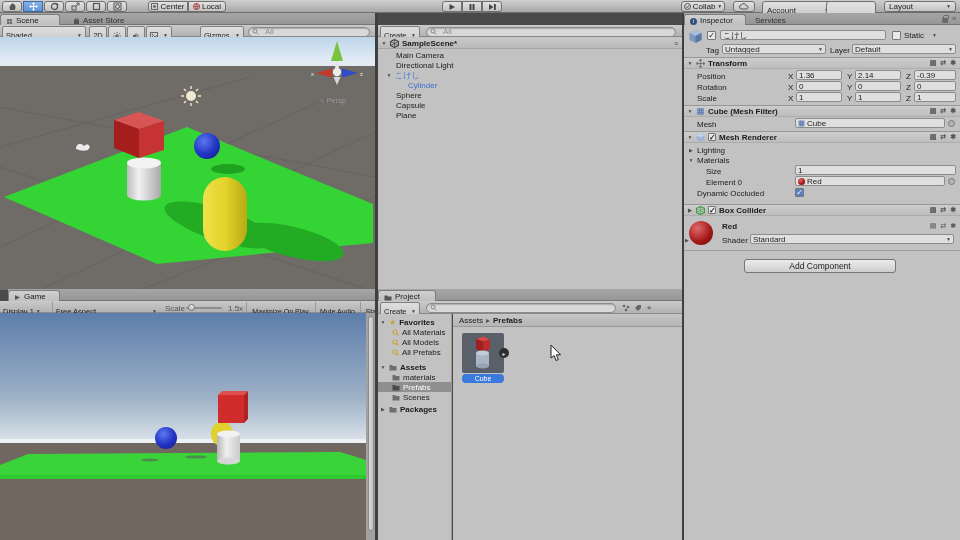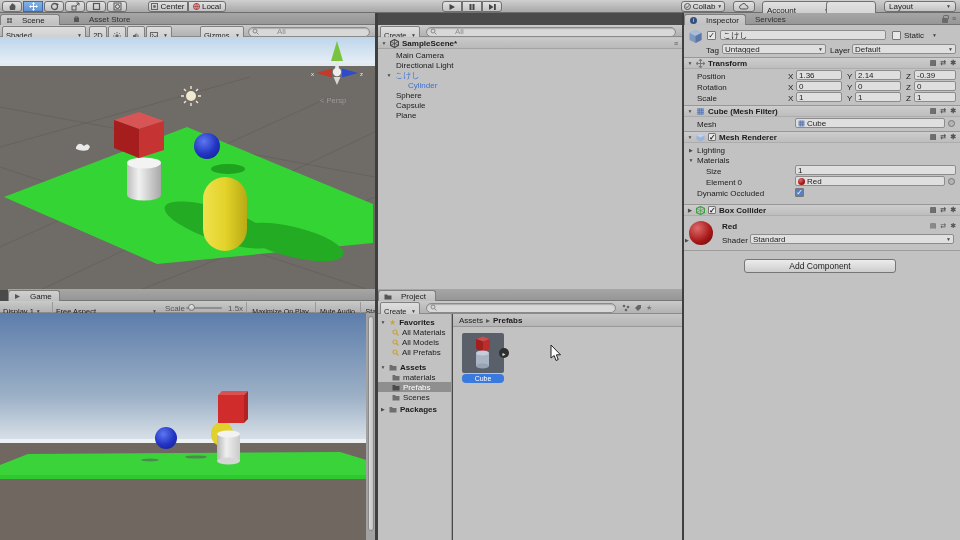--- a/index.html
+++ b/index.html
@@ -9,27 +9,27 @@
   .t{position:absolute;white-space:nowrap}
   .b{font-weight:bold}
   .flex{display:flex;align-items:center}
   
   .mainbar{position:absolute;left:0;top:0;width:960px;height:13px;background:linear-gradient(#cfcfcf,#a8a8a8);border-bottom:1px solid #6e6e6e}
   .toolbtn{position:absolute;top:1px;height:11px;background:linear-gradient(#e2e2e2,#c3c3c3);border:1px solid #707070;display:flex;align-items:center;justify-content:center}
   .toolbtn.on{background:linear-gradient(#86b1e4,#5e93d6);border-color:#3a6ca8}
   .rd{border-radius:3px}
   
   .tabstrip{position:absolute;height:12px;background:linear-gradient(#a6a6a6,#969696);border-bottom:1px solid #757575}
-  .tab{position:absolute;top:1px;height:11px;background:linear-gradient(#d0d0d0,#bfbfbf);border:1px solid #7e7e7e;border-bottom:none;border-radius:3px 3px 0 0;display:flex;align-items:center;padding:0 5px;gap:9px}
+  .tab{position:absolute;top:1px;height:11px;background:linear-gradient(#d0d0d0,#bfbfbf);border:1px solid #7e7e7e;border-bottom:none;border-radius:3px 3px 0 0;display:flex;align-items:flex-end;padding:0 5px;gap:3px}
   .tab.off{background:none;border:none;color:#2e2e2e}
   
   .mini{position:absolute;height:12px;background:linear-gradient(#cacaca,#b2b2b2);border-bottom:1px solid #8a8a8a}
   .mbtn{position:absolute;top:1px;height:19px;background:linear-gradient(#dedede,#c6c6c6);border:1px solid #808080;border-radius:2px;display:flex;align-items:center;padding:0 3px;gap:2px;font-size:7.5px}
   .flat{background:none;border:none;border-left:1px solid #9a9a9a;border-radius:0}
-  .search{position:absolute;top:1.5px;height:9px;background:#d8d8d8;border:1px solid #8a8a8a;border-radius:5px;box-shadow:inset 0 1px 1px rgba(0,0,0,.2);display:flex;align-items:center;padding:4px 3px;gap:18px;color:#8d8d8d}
+  .search{position:absolute;top:1.5px;height:9px;background:#d8d8d8;border:1px solid #8a8a8a;border-radius:5px;box-shadow:inset 0 1px 1px rgba(0,0,0,.2);display:flex;align-items:center;padding:4px 3px;gap:6px;color:#8d8d8d}
   .caret{font-size:5px;color:#444;line-height:1}
   
   .content{position:absolute;background:#c2c2c2;overflow:hidden}
   .row{position:absolute;height:10px;display:flex;align-items:center;gap:3px}
   .blue{color:#3b6fd4}
   .fold{font-size:5px;color:#4a4a4a;width:6px;text-align:center}
   
   .hdr{position:absolute;left:684px;width:276px;height:12px;background:linear-gradient(#cdcdcd,#bdbdbd);border-top:1px solid #979797;border-bottom:1px solid #adadad;display:flex;align-items:center;gap:3px;font-weight:bold;padding-left:3px}
   .field{position:absolute;height:10px;background:#dfdfdf;border:1px solid #8c8c8c;border-radius:2px;display:flex;align-items:center;padding:0 2px;overflow:hidden;gap:2px}
   .cb{position:absolute;width:9px;height:9px;background:#e8e8e8;border:1px solid #777;border-radius:1px;font-size:8px;line-height:8px;text-align:center;color:#222}

